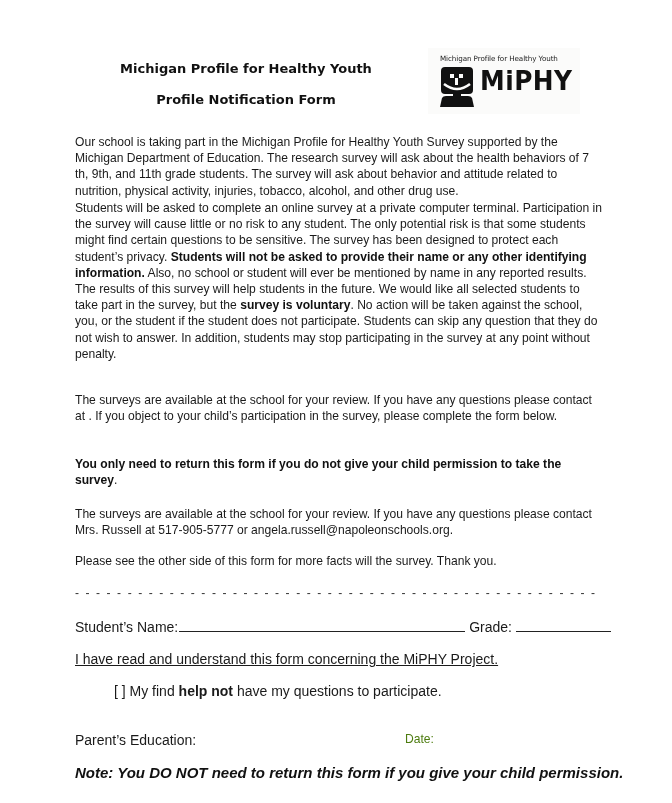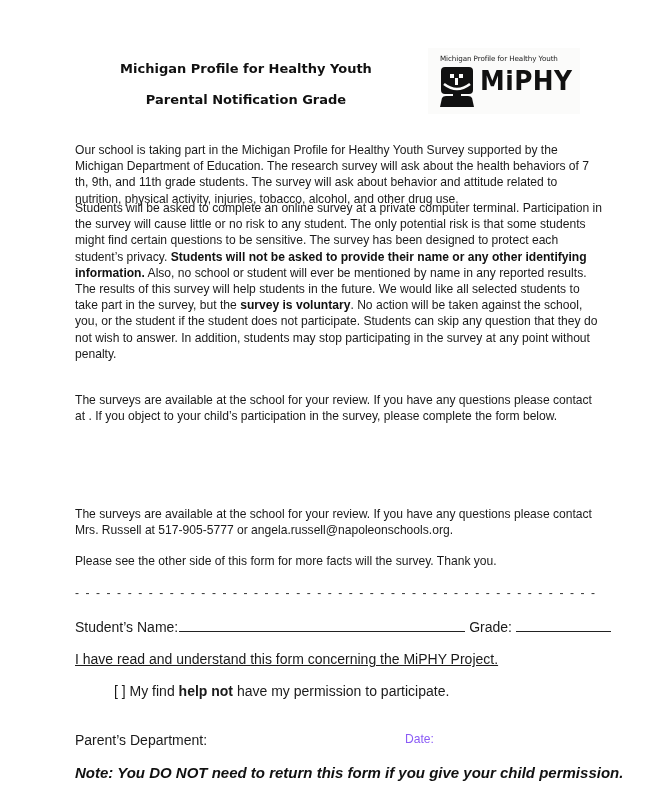--- a/index.html
+++ b/index.html
@@ -76,21 +76,21 @@
       position: absolute;
       left: 75px;
       width: 530px;
       font-size: 12.1px;
       line-height: 16.2px;
       color: #1a1a1a;
       margin: 0;
     }
     .para b { font-weight: bold; color: #111; }
 
-    .p1 { top: 134px; margin-top: 8px; }
+    .p1 { top: 134px; }
     .p2 { top: 200px; }
     .p3 { top: 392px; }
     .p4 { top: 456px; font-weight: bold; }
     .p5 { top: 506px; }
     .p6 { top: 553px; }
 
     .dashes {
       position: absolute;
       left: 75px;
       top: 586px;
@@ -106,21 +106,21 @@
       position: absolute;
       left: 75px;
       font-size: 14px;
       color: #1a1a1a;
       white-space: nowrap;
     }
     .student-row { top: 619px; }
     .understand-row { top: 651px; text-decoration: underline; }
     .checkbox-row { top: 683px; left: 114px; }
     .signature-row { top: 732px; }
-    .date-label { position: absolute; left: 405px; top: 732px; font-size: 12.1px; color:#8b5cf6; }
+    .date-label { position: absolute; left: 405px; top: 732px; font-size: 12.1px; color:#4d7c0f; }
     .note {
       position: absolute;
       left: 75px;
       top: 764px;
       font-size: 15px;
       font-weight: bold;
       font-style: italic;
       color: #111;
       white-space: nowrap;
     }
@@ -136,21 +136,21 @@
       display: inline;
       cursor: pointer;
     }
   </style>
 </head>
 <body>
 
 <div class="page">
 
   <div class="title t1">Michigan Profile for Healthy Youth</div>
-  <div class="title t2">Parental Notification Grade</div>
+  <div class="title t2">Profile Notification Form</div>
 
   <div class="logo">
     <div class="logo-caption">Michigan Profile for Healthy Youth</div>
     <svg class="logo-icon" viewBox="0 0 38 40" xmlns="http://www.w3.org/2000/svg">
       <rect x="3" y="0" width="32" height="27" rx="4" ry="4" fill="#111"></rect>
       <rect x="12" y="7" width="4" height="4" fill="#fbfbfa"></rect>
       <rect x="21" y="7" width="4" height="4" fill="#fbfbfa"></rect>
       <rect x="17" y="11" width="3" height="7" fill="#fbfbfa"></rect>
       <path d="M6 17 Q19 27 32 17" stroke="#fbfbfa" stroke-width="2.5" fill="none"></path>
       <rect x="15" y="26" width="8" height="4" fill="#111"></rect>
@@ -158,39 +158,40 @@
     </svg>
     <div class="logo-word">MiPHY</div>
   </div>
 
   <p class="para p1">Our school is taking part in the Michigan Profile for Healthy Youth Survey supported by the Michigan Department of Education. The research survey will ask about the health behaviors of 7 th, 9th, and 11th grade students. The survey will ask about behavior and attitude related to nutrition, physical activity, injuries, tobacco, alcohol, and other drug use.</p>
 
   <p class="para p2"><span>Students will be asked to complete an online survey at a private computer terminal. Participation in the survey will cause little or no risk to any student. The only potential risk is that some students might find certain questions to be sensitive. The survey has been designed to protect each student’s privacy. </span><b>Students will not be asked to provide their name or any other identifying information.</b><span> Also, no school or student will ever be mentioned by name in any reported results. The results of this survey will help students in the future. We would like all selected students to take part in the survey, but the </span><b>survey is voluntary</b><span>. No action will be taken against the school, you, or the student if the student does not participate. Students can skip any question that they do not wish to answer. In addition, students may stop participating in the survey at any point without penalty.</span></p>
 
   <p class="para p3">The surveys are available at the school for your review. If you have any questions please contact at . If you object to your child’s participation in the survey, please complete the form below.</p>
 
+  <p class="para p4"><b>You only need to return this form if you do not give your child permission to take the survey</b><span style="font-weight:normal">.</span></p>
 
   <p class="para p5">The surveys are available at the school for your review. If you have any questions please contact Mrs. Russell at 517-905-5777 or angela.russell@napoleonschools.org.</p>
 
   <p class="para p6">Please see the other side of this form for more facts will the survey. Thank you.</p>
 
   <div class="dashes">- - - - - - - - - - - - - - - - - - - - - - - - - - - - - - - - - - - - - - - - - - - - - - - - - - - - - - - - - - - - - - - - - - - - - - - - - -</div>
 
   <div class="field-row student-row">
     <span>Student’s Name:</span><span class="blank name"></span>
     <span>Grade:</span><span class="blank grade"></span>
   </div>
 
   <div class="field-row understand-row">I have read and understand this form concerning the MiPHY Project.</div>
 
   <div class="field-row checkbox-row">
-    <span class="checkbox">[ ]</span><span> My find </span><b>help not</b><span> have my permission to participate.</span>
+    <span class="checkbox">[ ]</span><span> My find </span><b>help not</b><span> have my questions to participate.</span>
   </div>
 
   <div class="field-row signature-row">
-    <span>Parent’s Department:</span>
+    <span>Parent’s Education:</span>
   </div>
   <div class="date-label">
     <span>Date:</span>
   </div>
 
   <div class="note">Note: You DO NOT need to return this form if you give your child permission.</div>
 </div>
 
 </body></html>

